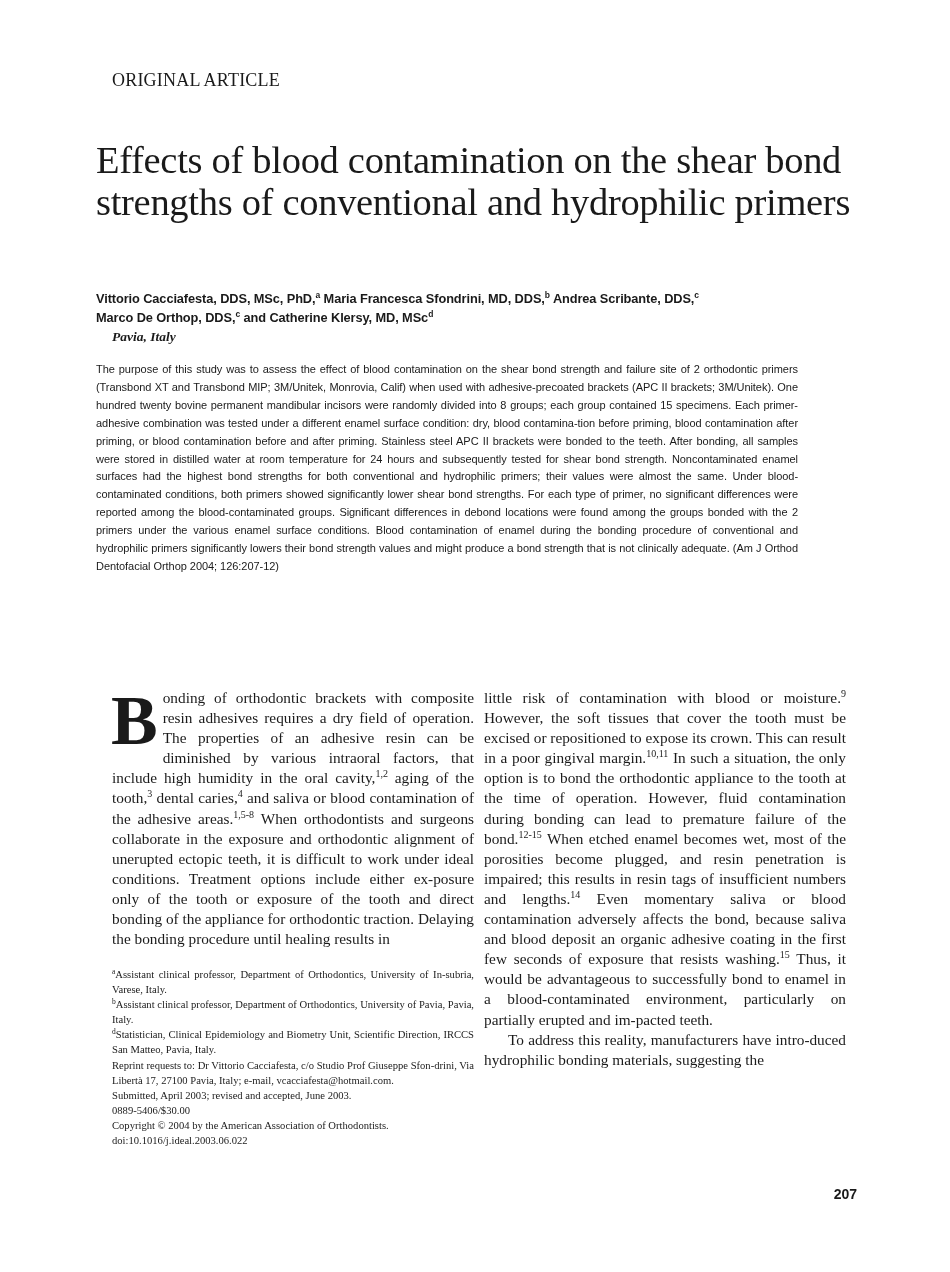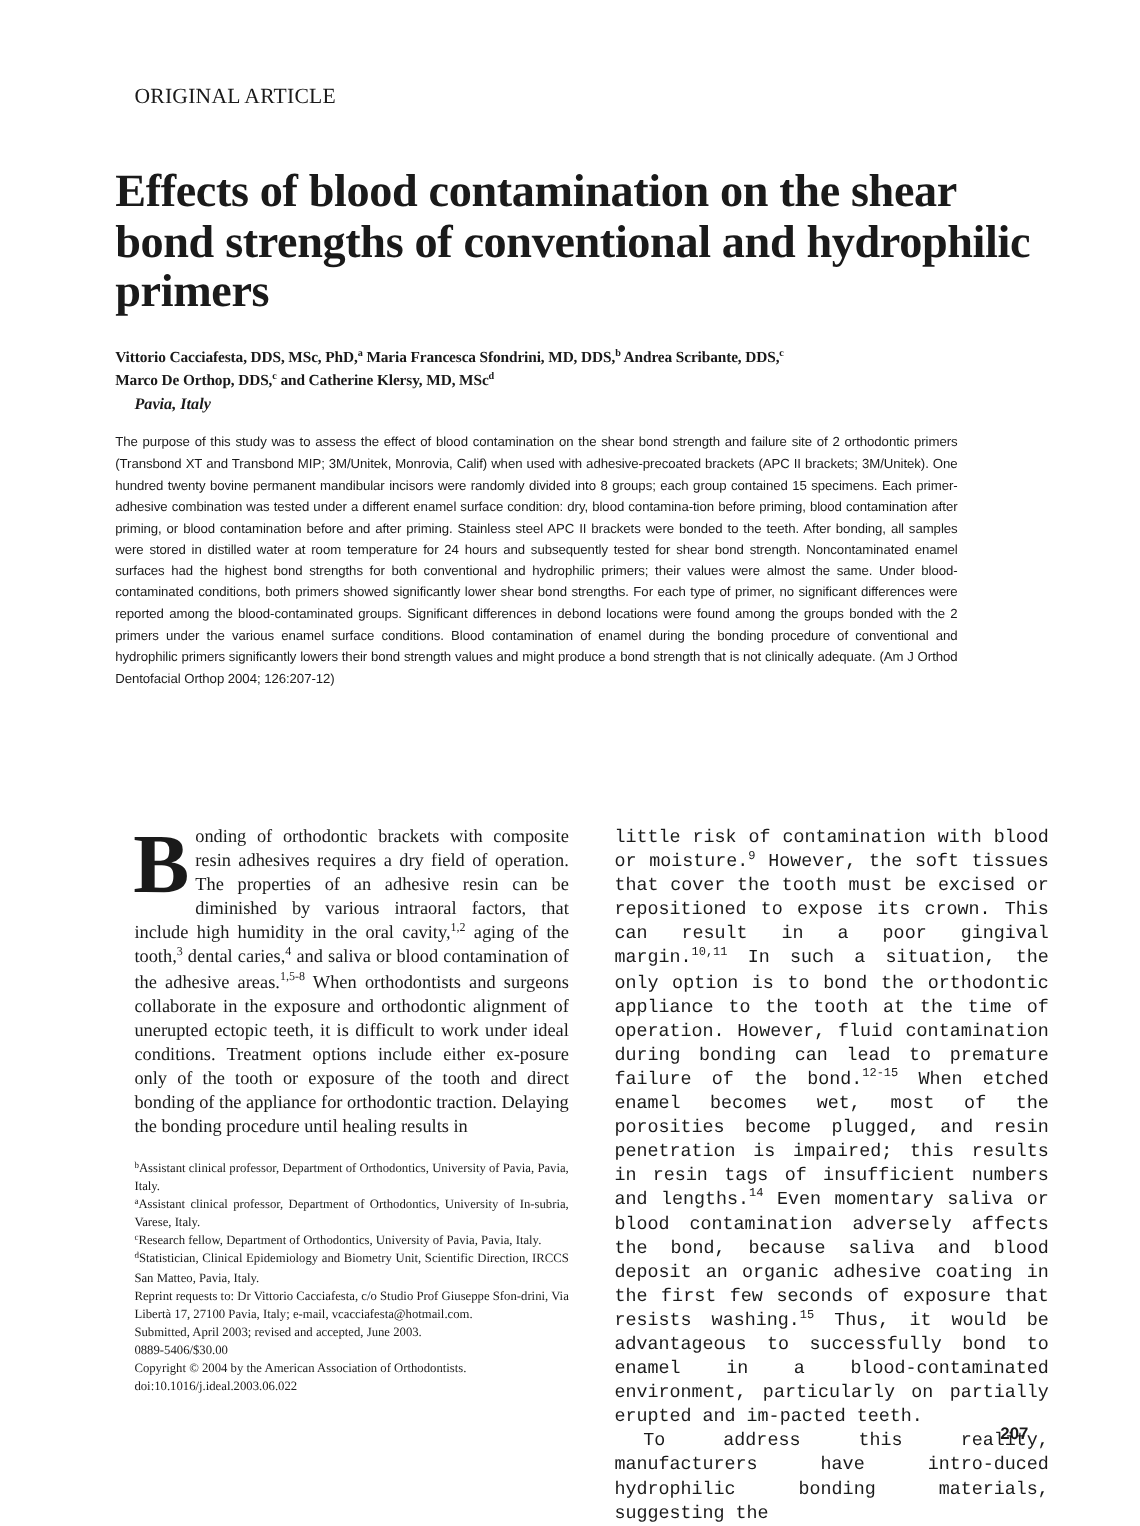--- a/index.html
+++ b/index.html
@@ -2,34 +2,34 @@
 <html><head>
 <meta charset="utf-8">
 <style>
   html, body { margin: 0; padding: 0; background: #ffffff; }
   body { width: 950px; height: 1272px; position: relative; overflow: hidden; color: #1a1a1a; }
   .serif { font-family: "Liberation Serif", "DejaVu Serif", serif; margin-left: 16px; }
   .sans { font-family: "Liberation Sans", "DejaVu Sans", sans-serif; }
 
   #section-label { position: absolute; left: 96px; top: 70px; font-size: 18px; letter-spacing: 0.2px; }
   #title { position: absolute; left: 96px; top: 140px; width: 780px; margin: 0;
-           font-size: 38.5px; line-height: 41.5px; font-weight: bold; letter-spacing: -0.3px; }
+           font-size: 38.5px; line-height: 41.5px; font-weight: normal; letter-spacing: -0.3px; }
 
   #authors { position: absolute; left: 96px; top: 289px; width: 740px; font-size: 12.8px;
-             line-height: 19px; font-weight: bold; letter-spacing: -0.1px; font-family: Liberation Serif, serif; }
+             line-height: 19px; font-weight: bold; letter-spacing: -0.1px; }
   #authors sup { font-size: 8.5px; line-height: 0; vertical-align: 5px; }
   #location { position: absolute; left: 96px; top: 329px; font-size: 13.5px; font-style: italic; font-weight: bold; }
 
   #abstract { position: absolute; left: 96px; top: 361px; width: 702px; font-size: 11px;
               line-height: 17.9px; text-align: justify; letter-spacing: -0.05px; }
 
   .col { position: absolute; top: 688px; width: 362px; font-size: 15.3px; line-height: 20.1px;
          text-align: justify; }
   #col-left { left: 96px; }
-  #col-right { left: 496px; font-family: Liberation Mono, monospace; }
+  #col-right { left: 468px; }
   .col p { margin: 0; }
   .col p.indent { text-indent: 24px; }
   .col sup { font-size: 10px; line-height: 0; vertical-align: 6px; }
 
   #dropcap { float: left; font-family: "Liberation Serif", "DejaVu Serif", serif; font-weight: bold;
              font-size: 70px; line-height: 56px; height: 56px; margin: 3px 5px 0 -1px; padding-top: 2px; }
 
   #footnotes { position: absolute; left: 96px; top: 967px; width: 362px; font-size: 10.6px;
                line-height: 15.1px; text-align: justify; }
   #footnotes div { margin: 0; }
@@ -59,23 +59,22 @@
 <div id="col-left" class="col serif">
   <p><span id="dropcap">B</span><span id="left-runs">onding of orthodontic brackets with composite resin adhesives requires a dry field of operation. The properties of an adhesive resin can be diminished by various intraoral factors, that include high humidity in the oral cavity,<sup>1,2</sup> aging of the tooth,<sup>3</sup> dental caries,<sup>4</sup> and saliva or blood contamination of the adhesive areas.<sup>1,5-8</sup> When orthodontists and surgeons collaborate in the exposure and orthodontic alignment of unerupted ectopic teeth, it is difficult to work under ideal conditions. Treatment options include either ex-posure only of the tooth or exposure of the tooth and direct bonding of the appliance for orthodontic traction. Delaying the bonding procedure until healing results in</span></p>
 </div>
 
 <div id="col-right" class="col serif">
   <p id="rp1">little risk of contamination with blood or moisture.<sup>9</sup> However, the soft tissues that cover the tooth must be excised or repositioned to expose its crown. This can result in a poor gingival margin.<sup>10,11</sup> In such a situation, the only option is to bond the orthodontic appliance to the tooth at the time of operation. However, fluid contamination during bonding can lead to premature failure of the bond.<sup>12-15</sup> When etched enamel becomes wet, most of the porosities become plugged, and resin penetration is impaired; this results in resin tags of insufficient numbers and lengths.<sup>14</sup> Even momentary saliva or blood contamination adversely affects the bond, because saliva and blood deposit an organic adhesive coating in the first few seconds of exposure that resists washing.<sup>15</sup> Thus, it would be advantageous to successfully bond to enamel in a blood-contaminated environment, particularly on partially erupted and im-pacted teeth.</p>
   <p id="rp3" class="indent">To address this reality, manufacturers have intro-duced hydrophilic bonding materials, suggesting the</p>
 </div>
 
 <div id="footnotes" class="serif">
+    <div><sup>a</sup>Assistant clinical professor, Department of Orthodontics, University of In-subria, Varese, Italy.</div>
     <div><sup>b</sup>Assistant clinical professor, Department of Orthodontics, University of Pavia, Pavia, Italy.</div>
-    <div><sup>a</sup>Assistant clinical professor, Department of Orthodontics, University of In-subria, Varese, Italy.</div>
-    <div><sup>c</sup>Research fellow, Department of Orthodontics, University of Pavia, Pavia, Italy.</div>
     <div><sup>d</sup>Statistician, Clinical Epidemiology and Biometry Unit, Scientific Direction, IRCCS San Matteo, Pavia, Italy.</div>
     <div>Reprint requests to: Dr Vittorio Cacciafesta, c/o Studio Prof Giuseppe Sfon-drini, Via Libertà 17, 27100 Pavia, Italy; e-mail, vcacciafesta@hotmail.com.</div>
     <div>Submitted, April 2003; revised and accepted, June 2003.</div>
     <div>0889-5406/$30.00</div>
     <div>Copyright © 2004 by the American Association of Orthodontists.</div>
     <div>doi:10.1016/j.ideal.2003.06.022</div>
   </div>
 
 <div id="page-number" class="sans">207</div>
 

